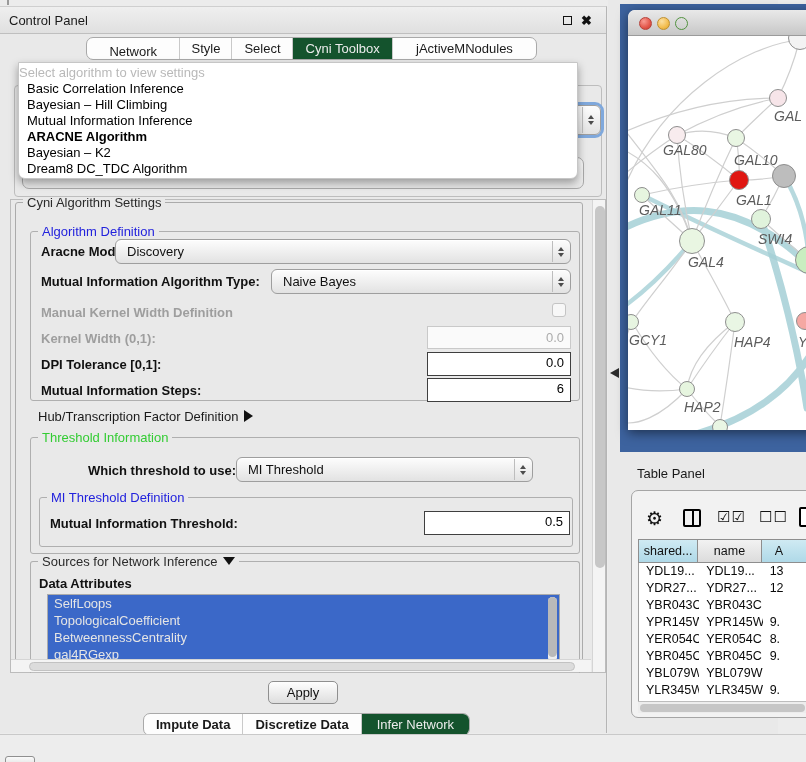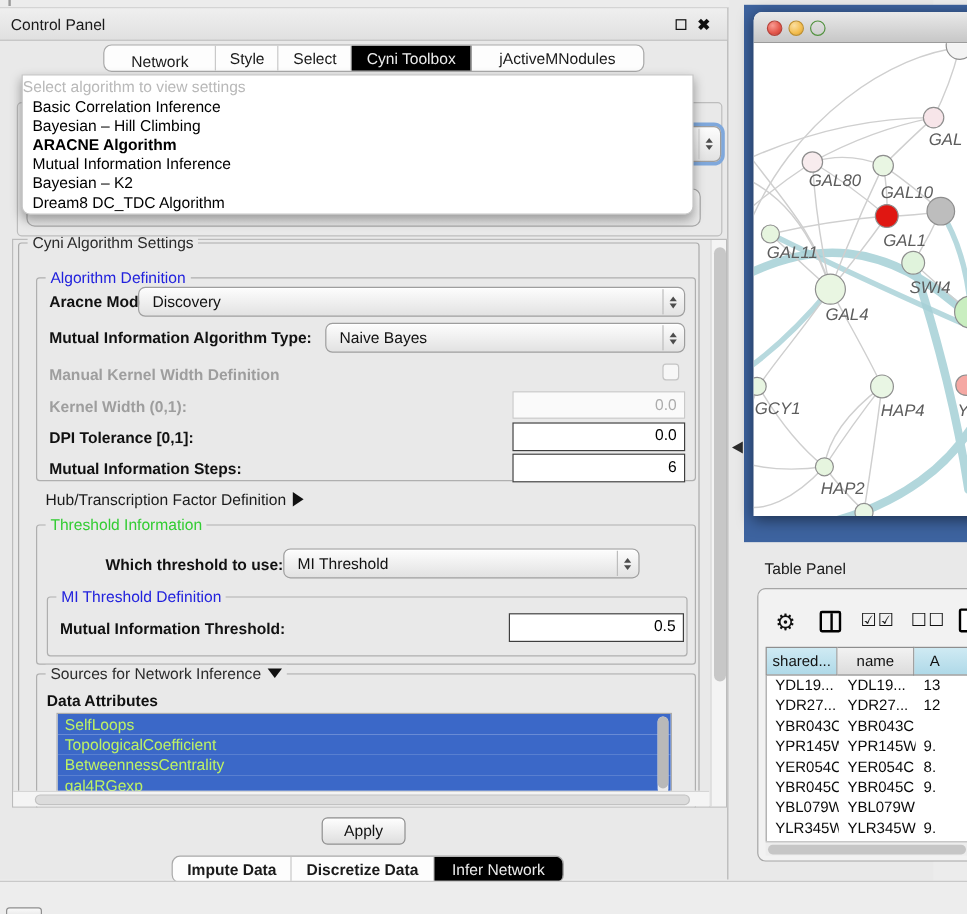--- a/index.html
+++ b/index.html
@@ -10,21 +10,21 @@
   .cp{position:absolute;left:0;top:6px;width:607px;height:727px;background:#E9E9E9;border-top:1px solid #CFCFCF;border-right:1px solid #B5B5B5;}
   .cp-title{position:absolute;left:0;top:0;width:100%;height:27px;background:linear-gradient(#EFEFEF,#E0E0E0);border-bottom:1px solid #BFBFBF;font-size:13px;color:#1A1A1A;line-height:27px;padding-left:9px;}
   .cp-btns{position:absolute;right:14px;top:0;height:27px;display:flex;align-items:center;gap:9px;}
   .float-box{width:9px;height:9px;border:1.6px solid #111;}
   .close-x{font-size:13px;font-weight:bold;color:#111;line-height:10px;}
 
   
   .tabbar{position:absolute;display:flex;background:#FDFDFD;border:1px solid #A9A9A9;border-radius:7px;overflow:hidden;height:23px;}
   .tab{font-size:13px;color:#1A1A1A;line-height:21px;text-align:center;border-right:1px solid #C9C9C9;padding:0 12px;white-space:nowrap;display:flex;align-items:center;gap:5px;justify-content:center;}
   .tab:last-child{border-right:none;}
-  .tab.sel{background:#000000;color:#ECECEC;}
+  .tab.sel{background:#14532d;color:#ECECEC;}
 
   
   .dd{position:absolute;left:18px;top:55px;width:560px;height:117px;background:#FFF;border:1px solid #C6C6C6;border-radius:0 0 7px 7px;box-shadow:0 4px 9px rgba(0,0,0,.35);z-index:30;}
   .dd-ph{font-size:13px;color:#B9B9B9;text-align:left;height:16px;line-height:16px;margin-top:2px;}
   .dd-item{font-size:13px;color:#000;height:16px;line-height:16px;padding-left:8px;}
   .dd-item.bold{font-weight:bold;}
 
   
   .hidden-group{position:absolute;left:14px;top:78px;width:588px;height:112px;border:1px solid #BDBDBD;border-radius:4px;z-index:10;}
   .focus-combo{position:absolute;left:560px;top:98px;width:41px;height:30px;background:linear-gradient(#FDFDFD,#E2E2E2);border:1px solid #9E9E9E;border-radius:6px;box-shadow:0 0 0 3px #7FA8DC;z-index:11;}
@@ -46,21 +46,21 @@
   .spin .dn{border-top:4px solid #4C4C4C;}
 
   .field{position:absolute;background:#FFF;border:1.5px solid #3F3F3F;font-size:13px;color:#000;text-align:right;padding-right:6px;}
   .field.dis{border:1px solid #C9C9C9;color:#ACACAC;background:#FAFAFA;}
   .cbox{position:absolute;width:14px;height:14px;border:1px solid #C4C4C4;border-radius:3px;background:#F7F7F7;}
 
   .arrow-r{display:inline-block;width:0;height:0;border-top:6px solid transparent;border-bottom:6px solid transparent;border-left:9px solid #111;vertical-align:-1px;margin-left:6px;}
   .arrow-d{display:inline-block;width:0;height:0;border-left:6px solid transparent;border-right:6px solid transparent;border-top:8px solid #111;vertical-align:1px;margin-left:5px;}
 
   .attr-list{position:absolute;background:#FFF;border:1px solid #ABABAB;overflow:hidden;}
-  .attr-item{height:17px;line-height:17px;font-size:13px;color:#bef264;background:#3B68C8;padding-left:6px;}
+  .attr-item{height:17px;line-height:17px;font-size:13px;color:#e5e5e5;background:#3B68C8;padding-left:6px;}
   .attr-vsb{position:absolute;top:2px;right:2px;bottom:2px;width:9px;background:#EDEDED;border-radius:5px;}
   .attr-vsb i{position:absolute;left:0;right:0;top:0;height:92%;background:#B9B9B9;border-radius:5px;}
 
   .vscroll{position:absolute;width:13px;background:#F4F4F4;border-left:1px solid #D5D5D5;}
   .vscroll .thumb{position:absolute;left:1.5px;width:10px;background:#C7C7C7;border-radius:6px;}
   .hscroll-thumb{position:absolute;height:10px;background:#DCDCDC;border:1px solid #C2C2C2;border-radius:6px;}
 
   .btn{position:absolute;background:linear-gradient(#FEFEFE,#DEDEDE);border:1px solid #8F8F8F;border-radius:5px;font-size:13px;color:#111;text-align:center;}
 
   
@@ -147,22 +147,22 @@
           <i class="up"></i>
           <i class="dn"></i>
         </span>
     </div>
 
     <div class="dd">
       <div class="dd-ph">Select algorithm to view settings</div>
       <div id="algo-list">
           <div class="dd-item">Basic Correlation Inference</div>
           <div class="dd-item">Bayesian – Hill Climbing</div>
+          <div class="dd-item">Mutual Information Inference</div>
           <div class="dd-item bold">ARACNE Algorithm</div>
-          <div class="dd-item">Mutual Information Inference</div>
           <div class="dd-item">Bayesian – K2</div>
           <div class="dd-item">Dream8 DC_TDC Algorithm</div>
         </div>
     </div>
 
     <div class="scrollpane">
       <div class="group" style="left:4px;top:2px;width:568px;height:468px;border-color:#ABABAB;">
         <span class="glabel">Cyni Algorithm Settings</span>
 
         <div class="group" style="left:14px;top:28px;width:550px;height:170px;">
@@ -317,21 +317,21 @@
             <path d="M59 353 C32 382 8 390 -8 386"></path>
             <path d="M156 140 Q146 162 133 183"></path>
             <path d="M133 183 Q156 204 180 224"></path>
           </g>
         </svg>
         <div id="net-nodes">
             <div class="node" style="left: 160px; top: -10px; width: 24px; height: 24px; background: rgb(243, 243, 243);"></div>
             <div class="node" style="left: 141px; top: 53px; width: 18px; height: 18px; background: rgb(247, 229, 233);"></div>
             <div class="nlabel" style="left: 146px; top: 72px;">GAL</div>
             <div class="node" style="left: 40px; top: 90px; width: 18px; height: 18px; background: rgb(248, 236, 238);"></div>
-            <div class="nlabel" style="left: 46px; top: 106px; text-align: center;">GAL80</div>
+            <div class="nlabel" style="left: 35px; top: 106px; text-align: center;">GAL80</div>
             <div class="node" style="left: 99px; top: 93px; width: 18px; height: 18px; background: rgb(233, 246, 227);"></div>
             <div class="nlabel" style="left: 106px; top: 116px;">GAL10</div>
             <div class="node" style="left: 101px; top: 134px; width: 20px; height: 20px; background: rgb(224, 23, 18);"></div>
             <div class="nlabel" style="left: 108px; top: 156px;">GAL1</div>
             <div class="node" style="left: 144px; top: 128px; width: 24px; height: 24px; background: rgb(189, 189, 189);"></div>
             <div class="node" style="left: 6px; top: 151px; width: 16px; height: 16px; background: rgb(230, 245, 223);"></div>
             <div class="nlabel" style="left: 11px; top: 166px;">GAL11</div>
             <div class="node" style="left: 123px; top: 173px; width: 20px; height: 20px; background: rgb(224, 243, 220);"></div>
             <div class="nlabel" style="left: 130px; top: 195px;">SWI4</div>
             <div class="node" style="left: 51px; top: 192px; width: 26px; height: 26px; background: rgb(233, 246, 226);"></div>

